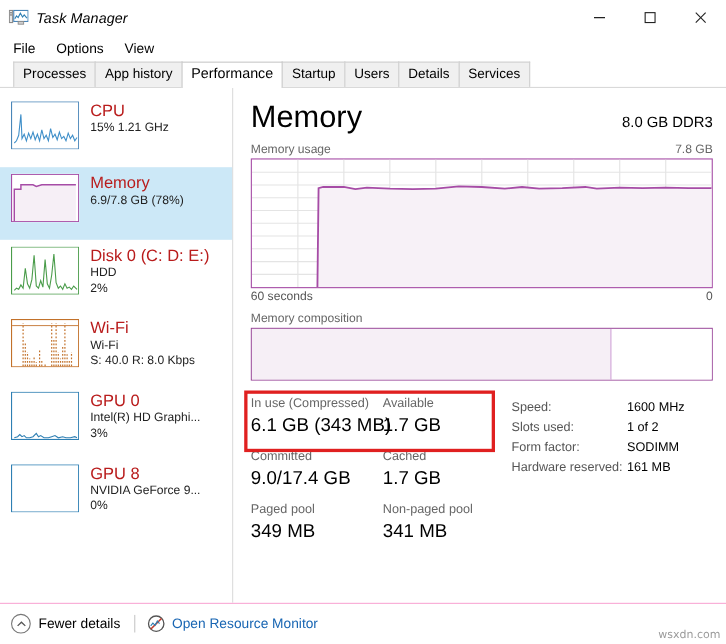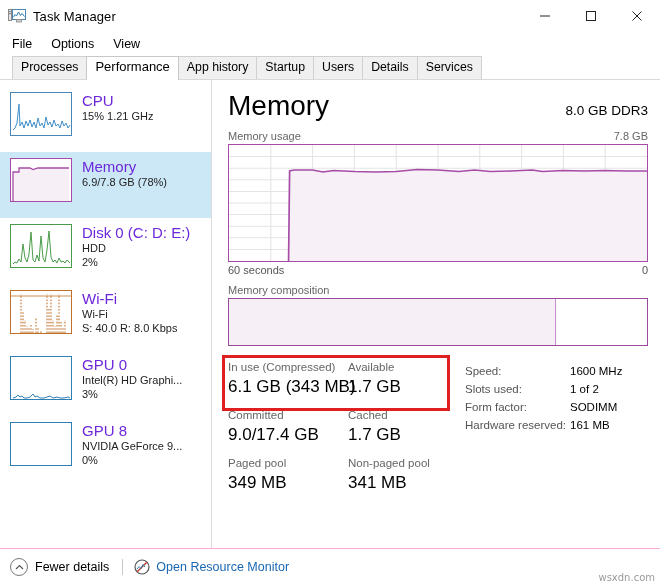--- a/index.html
+++ b/index.html
@@ -38,20 +38,21 @@
     height: 16px;
     margin-left: 8px;
     margin-right: 7px;
     position: relative;
     flex: 0 0 auto;
   }
   .title-text {
     font-size: 13px;
     color: #000;
     letter-spacing: 0.1px;
+    font-style: italic;
   }
   .winbuttons {
     position: absolute;
     right: 0;
     top: 0;
     height: 32px;
     display: flex;
   }
   .winbtn {
     width: 46px;
@@ -149,21 +150,21 @@
     flex: 0 0 auto;
     margin-right: 10px;
     position: relative;
     overflow: hidden;
   }
   .thumb svg { display: block; width: 100%; height: 100%; }
   .side-text { padding-top: 0px; overflow: hidden; }
   .side-title {
     font-size: 15px;
     line-height: 17px;
-    color: #6d28d9;
+    color: #b91c1c;
     white-space: nowrap;
   }
   .side-sub {
     font-size: 11px;
     line-height: 14px;
     color: #222;
     white-space: nowrap;
   }
   
   .main {
@@ -355,22 +356,22 @@
   </div>
 
   <div class="menubar">
     <div class="menuitem">File</div>
     <div class="menuitem">Options</div>
     <div class="menuitem">View</div>
   </div>
 
   <div class="tabstrip">
     <div class="tab">Processes</div>
+    <div class="tab">App history</div>
     <div class="tab active">Performance</div>
-    <div class="tab">App history</div>
     <div class="tab">Startup</div>
     <div class="tab">Users</div>
     <div class="tab">Details</div>
     <div class="tab">Services</div>
   </div>
 
   <div class="content">
 
     <div class="sidebar">
 

